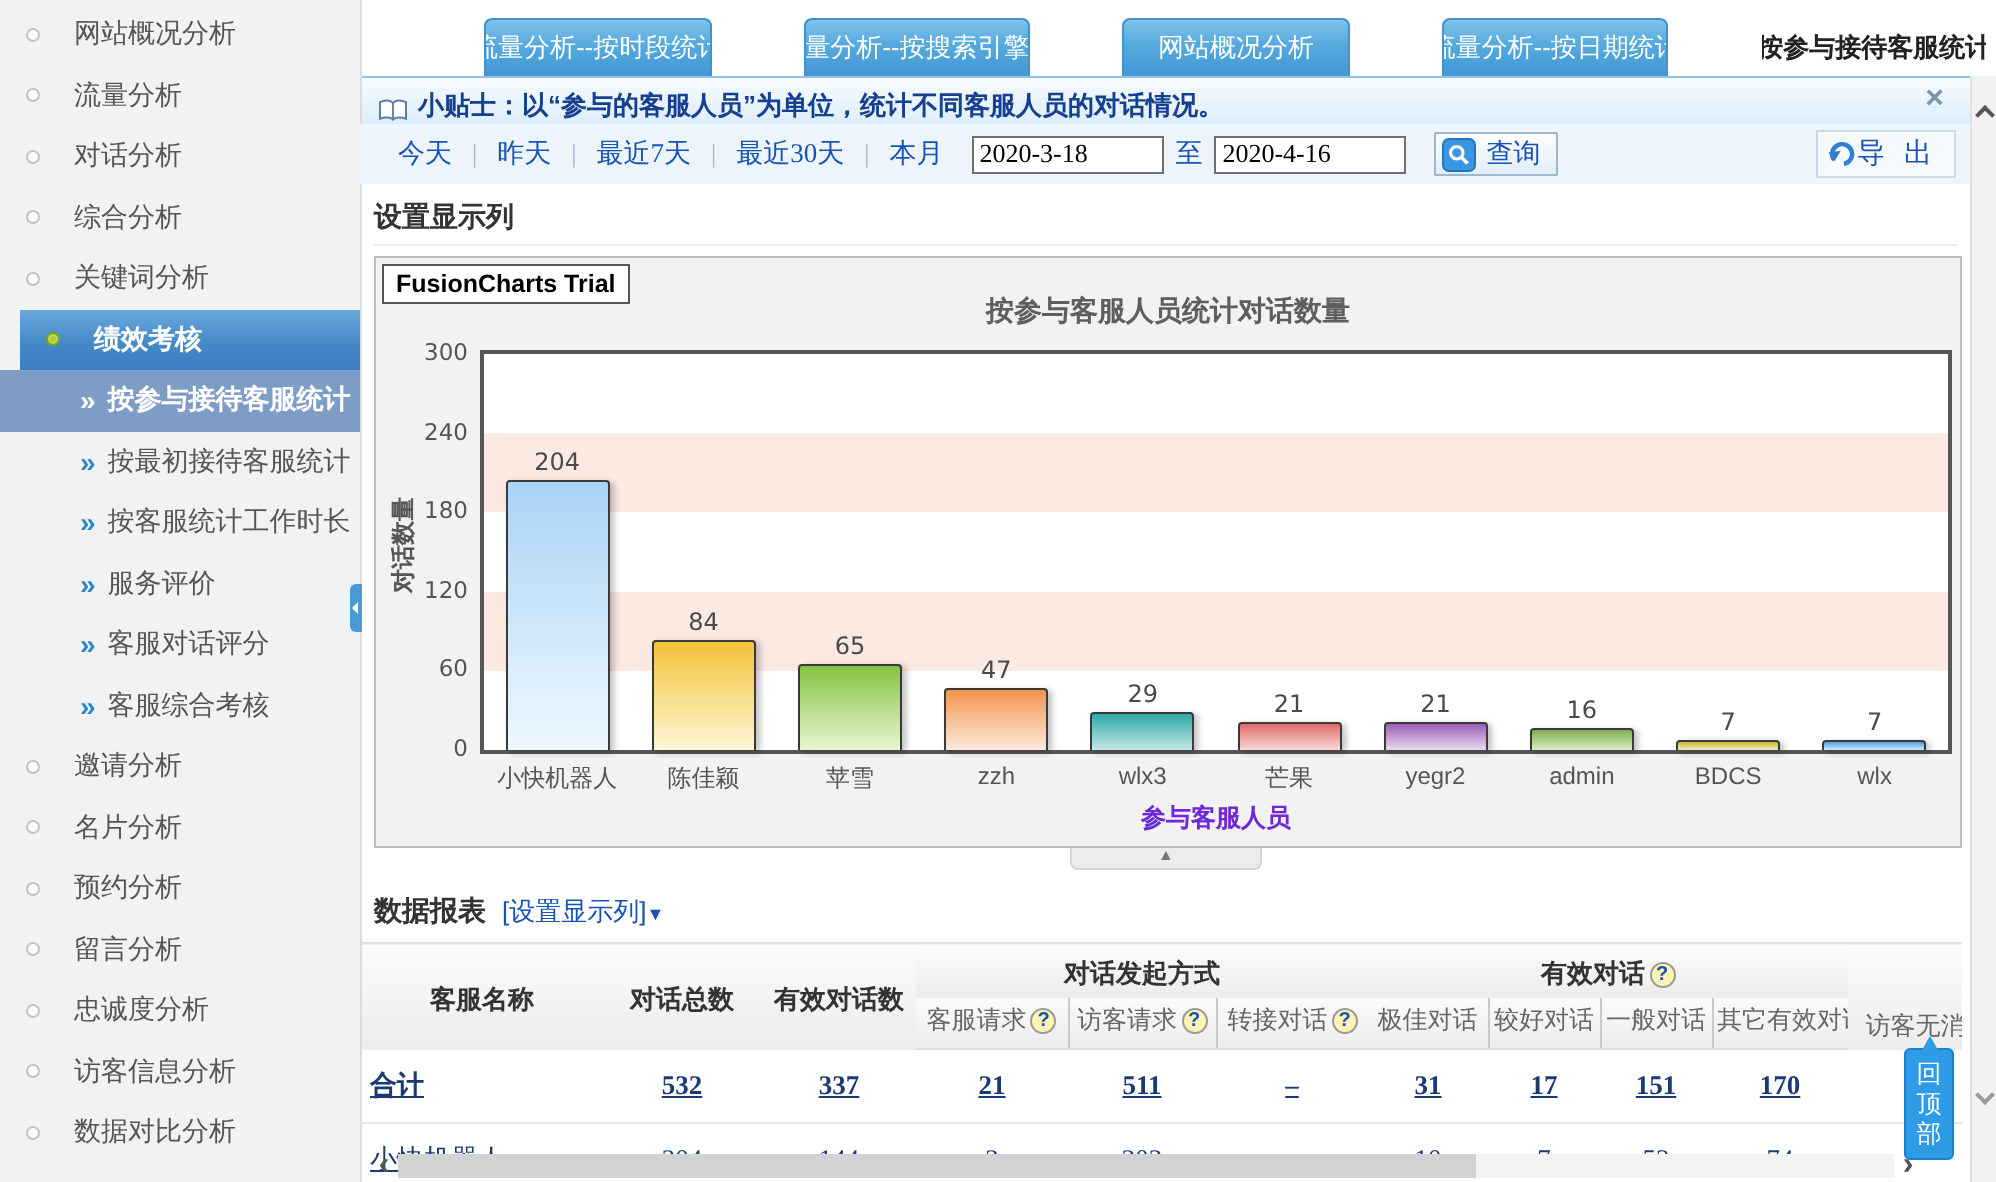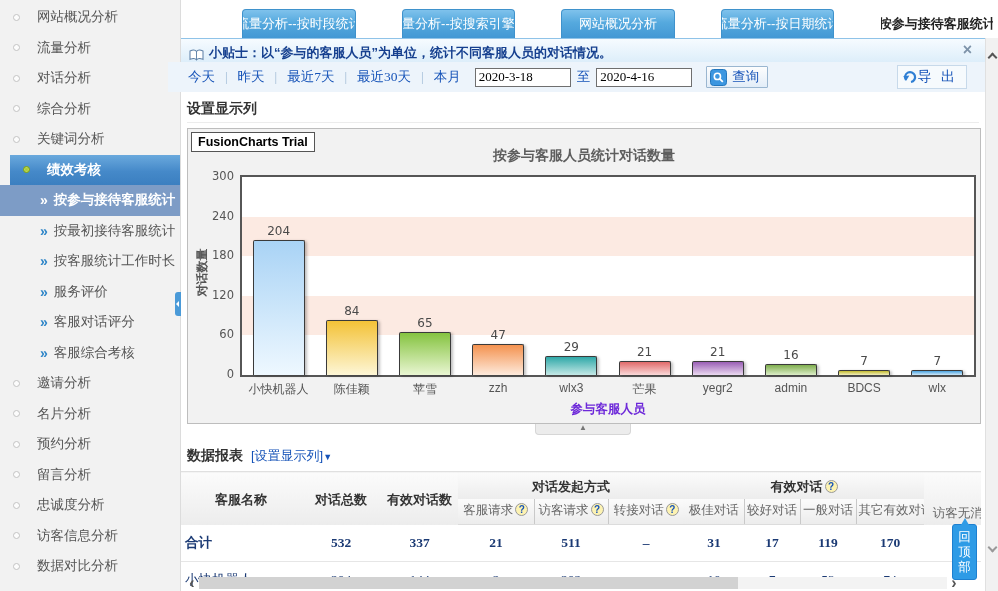--- a/index.html
+++ b/index.html
@@ -23,21 +23,21 @@
   #tabbar { position:absolute; left:181px; top:0; width:817px; height:38px; background:#fff; display:flex; align-items:flex-end; padding-left:19px; }
   .tab { width:152px; height:29px; margin-right:4px; border-radius:4px 4px 0 0; background:linear-gradient(180deg,#7fc2ec 0%,#55a9de 45%,#4398d4 100%); border:1px solid #3f92cc; border-bottom:none; color:#fff; font-size:13px; display:flex; align-items:center; justify-content:center; cursor:pointer; white-space:nowrap; overflow:hidden;margin-left:42px; }
   .tab.active { background:#fff; border-color:transparent; color:#222; font-weight:bold; }
 
   
   #noticebar { position:absolute; left:181px; top:38px; width:817px; height:24px; background:linear-gradient(180deg,#f6fbff 0%,#ddeefa 100%); border-top:1px solid #8fc3e8; display:flex; align-items:flex-end; padding-left:8px; }
   #noticebar .txt { color:#16408f; font-weight:bold; font-size:13px; margin-left:5px; }
   #notice-close { position:absolute; right:26px; top:2px; color:#7d93a9; font-size:16px; font-weight:bold; cursor:pointer; line-height:18px; }
 
   
-  #toolbar { position:absolute; left:168px; top:62px; width:817px; height:30px; background:#edf4fb; display:flex; align-items:center; padding-left:10px; font-family:"Liberation Serif",serif; }
+  #toolbar { position:absolute; left:179px; top:62px; width:817px; height:30px; background:#edf4fb; display:flex; align-items:center; padding-left:10px; font-family:"Liberation Serif",serif; }
   .qlink { color:#1653b8; cursor:pointer; font-size:13.5px; padding:0 10px; }
   .qsep { color:#9cb8d4; }
   .date-input { width:96px; height:19px; border:1px solid #6f6f6f; background:#fff; font-family:"Liberation Serif",serif; font-size:13px; padding:0 3px; margin:0 4px; }
   #to-label { color:#1653b8; font-size:13.5px; margin:0 2px; }
   #query-btn { display:flex; align-items:center; margin-left:10px; border:1px solid #9ab6d0; background:linear-gradient(180deg,#fdfdfd,#e2edf8); padding:1px 8px 1px 3px; cursor:pointer; border-radius:1px; }
   #query-btn .q-label { color:#1653b8; font-size:13.5px; margin-left:5px; }
   #export-btn { position:absolute; right:18px; display:flex; align-items:center; border:1px solid #c7d9ea; background:#f6fafd; padding:2px 8px 2px 4px; cursor:pointer; color:#1653b8; font-size:14px; letter-spacing:3px; }
 
   
   #content { position:absolute; left:181px; top:92px; width:804px; height:499px; background:#fff; }
@@ -66,21 +66,21 @@
   #report-row .rt { font-size:14px; font-weight:bold; color:#333; margin-right:8px; }
   #setcols-link { color:#1653b8; font-size:13px; cursor:pointer; }
   #setcols-link .caret { font-size:9px; }
   #table-wrap { width:800px; overflow:hidden; }
   table { border-collapse:collapse; table-layout:fixed; width:823px; }
   thead th { font-size:13px; color:#333; font-weight:bold; background:linear-gradient(180deg,#fbfbfb,#ececec); padding:3px 2px; white-space:nowrap; overflow:hidden; }
   thead tr.grp th { border-top:1px solid #e0e0e0; padding-top:6px; }
   thead tr.sub th { font-weight:normal; color:#666; font-size:12.5px; border-bottom:1px solid #dcdcdc; padding-bottom:5px; }
   thead th.vsep { border-left:1px solid #c9c9c9; }
   thead th.lastcol { vertical-align:bottom; font-weight:normal; color:#666; font-size:12.5px; }
-  tbody td { font-family:"Liberation Serif",serif; font-size:13.5px; color:#1b3a74; text-align:center; padding:9px 2px; border-bottom:1px solid #e6e6e6; white-space:nowrap; }
+  tbody td { font-family:"Liberation Serif",serif; font-size:13.5px; color:#1b3a74; text-align:center; padding:9px 2px; border-bottom:1px solid #e6e6e6; white-space:nowrap;text-decoration:underline; }
   tbody td.name { text-align:left; padding-left:4px; font-family:"Liberation Sans",sans-serif; }
   tbody tr.total td { font-weight:bold; }
   .qmark { display:inline-block; width:13px; height:13px; border-radius:50%; background:#fdf3b2; border:1px solid #999; color:#1653b8; font-size:10px; font-weight:bold; line-height:12px; text-align:center; vertical-align:1px; margin-left:2px; font-family:"Liberation Sans",sans-serif; }
 
   
   #hscroll { position:absolute; left:4px; bottom:1px; width:776px; height:14px; display:flex; align-items:center; }
   #hscroll .arr { color:#555; font-size:16px; font-weight:bold; width:14px; text-align:center; cursor:pointer; line-height:12px; }
   #hscroll .track { flex:1; height:12px; background:#f3f3f3; position:relative; }
   #hscroll .thumb { position:absolute; left:0; top:0; height:12px; width:72%; background:#d2d2d2; cursor:pointer; }
   #backtop { position:absolute; right:8px; top:432px; width:25px; background:#2e9be6; border:1px solid #1d7fd0; border-radius:3px; color:#fff; font-size:12.5px; padding:5px 0 4px; text-align:center; cursor:pointer; line-height:15px; }
@@ -330,21 +330,21 @@
         <tbody>
           <tr class="total">
             <td class="name">合计</td>
             <td>532</td>
             <td>337</td>
             <td>21</td>
             <td>511</td>
             <td>–</td>
             <td>31</td>
             <td>17</td>
-            <td>119</td>
+            <td>151</td>
             <td>170</td>
             <td></td>
           </tr>
           <tr>
             <td class="name">小快机器人</td>
             <td>204</td>
             <td>144</td>
             <td>2</td>
             <td>202</td>
             <td>–</td>

